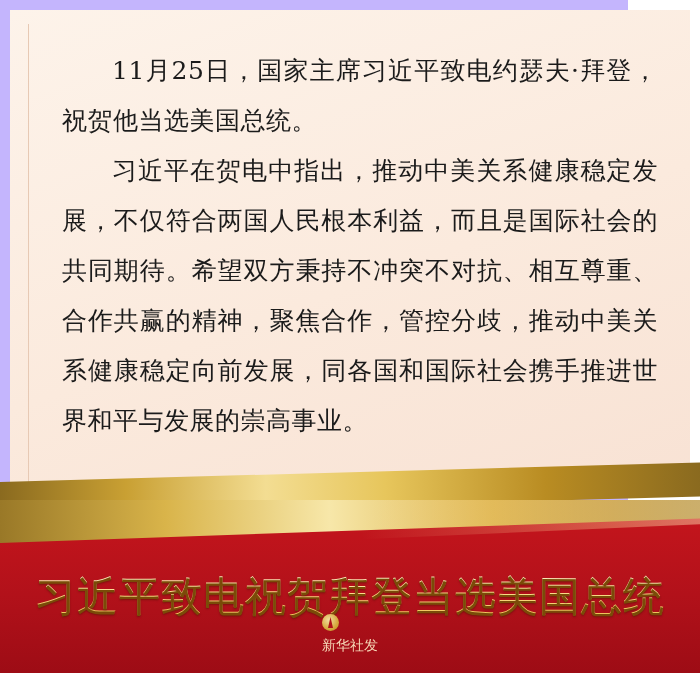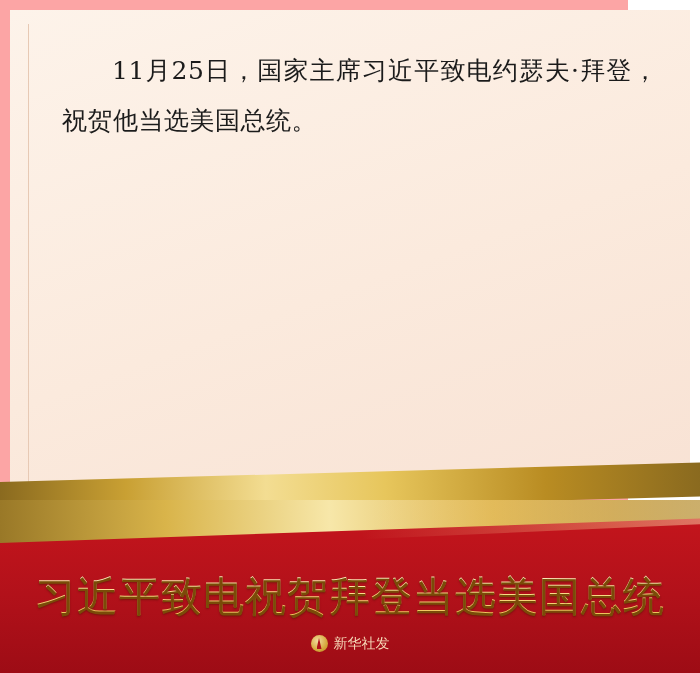--- a/index.html
+++ b/index.html
@@ -10,21 +10,21 @@
     width: 700px;
     height: 673px;
     background: #ffffff;
     font-family: "Liberation Serif", serif;
     overflow: hidden;
   }
   .poster {
     position: relative;
     width: 628px;
     height: 673px;
-    background: #fca5a5;
+    background: #c4b5fd;
     box-sizing: border-box;
   }
   
   .paper {
     position: absolute;
     left: 10px;
     top: 10px;
     width: 680px;
     height: 480px;
     background: linear-gradient(160deg, #fdf3ea 0%, #fbeadd 55%, #f8e2d4 100%);
@@ -121,20 +121,21 @@
     width: 700px;
     text-align: center;
     color: #f6d9b8;
     font-size: 14px;
     font-family: "DejaVu Sans", "Liberation Sans", sans-serif;
   }
   .credit-inner {
     display: inline-flex;
     align-items: flex-start;
     gap: 6px;
+    flex-direction: column;
   }
   .logo-circle {
     display: inline-block;
     width: 17px;
     height: 17px;
     border-radius: 50%;
     background: radial-gradient(circle at 40% 35%, #f3dca0 0%, #d5a83c 60%, #b8861f 100%);
     position: relative;
   }
   .logo-circle:after {
@@ -150,20 +151,21 @@
 </style>
 </head>
 <body>
 
 <div class="poster">
 
   <div class="paper">
     <div class="paper-inner-line"></div>
     <div class="body-text">
       <p>11月25日，国家主席习近平致电约瑟夫·拜登，祝贺他当选美国总统。</p>
+      <p>习近平在贺电中指出，推动中美关系健康稳定发展，不仅符合两国人民根本利益，而且是国际社会的共同期待。希望双方秉持不冲突不对抗、相互尊重、合作共赢的精神，聚焦合作，管控分歧，推动中美关系健康稳定向前发展，同各国和国际社会携手推进世界和平与发展的崇高事业。</p>
     </div>
   </div>
 
   <div class="gold-band"></div>
 
   <div class="red-block">
     <div class="headline">习近平致电祝贺拜登当选美国总统</div>
     <div class="credit">
       <span class="credit-inner">
         <span class="logo-circle"></span>

